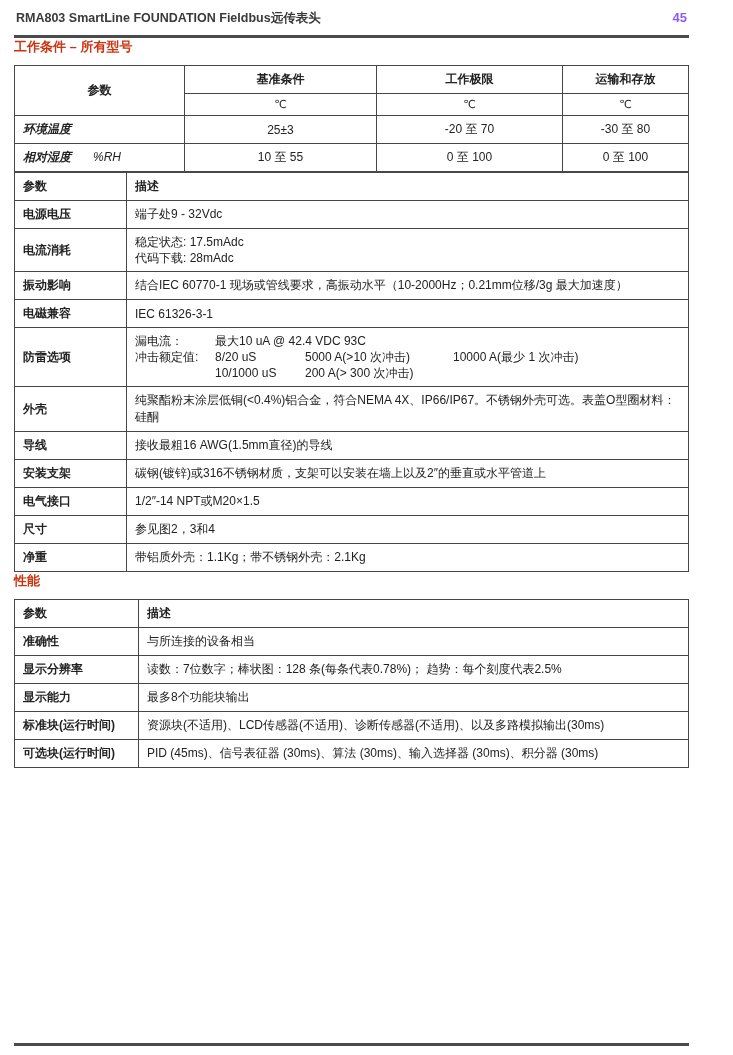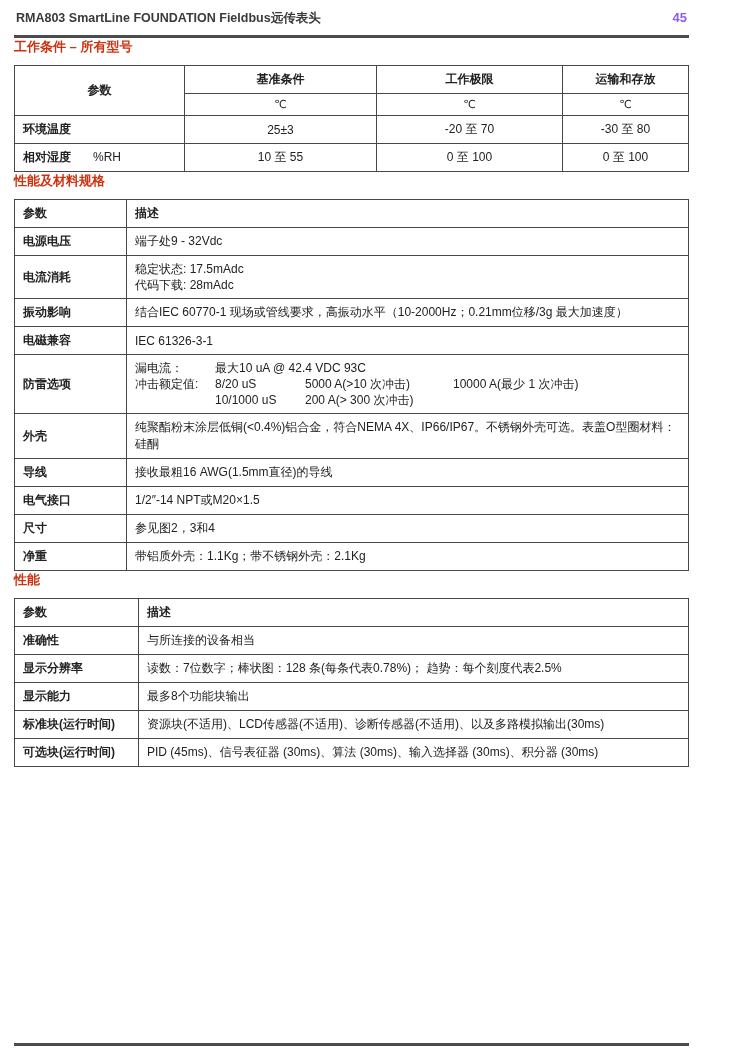--- a/index.html
+++ b/index.html
@@ -52,21 +52,21 @@
     text-align: left;
     word-wrap: break-word;
   }
   th { font-weight: bold; }
   tr { height: 27px; }
   
   .t1 th { text-align: center; }
   .t1 td.c { text-align: center; }
   .t1 tr.units { height: 22px; }
   .t1 tr.units td { padding: 2px 8px; font-size: 11px; }
-  .t1 td.pcell { font-weight: bold; }
+  .t1 td.pcell { font-weight: bold; font-style: italic; }
   .t1 .punit { display: inline-block; font-weight: normal; }
   .t1 .pname { display: inline-block; min-width: 70px; }
   
   .pn { font-weight: bold; }
   .srow { white-space: nowrap; line-height: 16px; }
   .s-lab { display: inline-block; width: 80px; }
   .s-a   { display: inline-block; width: 90px; }
   .s-b   { display: inline-block; width: 148px; }
   .dline { line-height: 16px; }
 </style>
@@ -114,21 +114,20 @@
       <td class="pcell">
         <span class="pname">相对湿度</span><span class="punit">%RH</span>
       </td>
       <td class="c">10 至 55</td>
       <td class="c">0 至 100</td>
       <td class="c">0 至 100</td>
     </tr>
   </tbody>
     </table>
 
-  <h2 class="sec mt2">性能及材料规格</h2>
 
   <table class="t2">
     <colgroup>
         <col style="width:112px">
         <col>
       </colgroup>
     <tbody>
         <tr>
       <th>参数</th>
       <th>描述</th>
@@ -168,20 +167,24 @@
     </tr>
     <tr>
       <td class="pn">外壳</td>
       <td>纯聚酯粉末涂层低铜(&lt;0.4%)铝合金，符合NEMA 4X、IP66/IP67。不锈钢外壳可选。表盖O型圈材料：硅酮</td>
     </tr>
     <tr>
       <td class="pn">导线</td>
       <td>接收最粗16 AWG(1.5mm直径)的导线</td>
     </tr>
     <tr>
+      <td class="pn">安装支架</td>
+      <td>碳钢(镀锌)或316不锈钢材质，支架可以安装在墙上以及2″的垂直或水平管道上</td>
+    </tr>
+    <tr>
       <td class="pn">电气接口</td>
       <td>1/2″-14 NPT或M20×1.5</td>
     </tr>
     <tr>
       <td class="pn">尺寸</td>
       <td>参见图2，3和4</td>
     </tr>
     <tr>
       <td class="pn">净重</td>
       <td>带铝质外壳：1.1Kg；带不锈钢外壳：2.1Kg</td>

